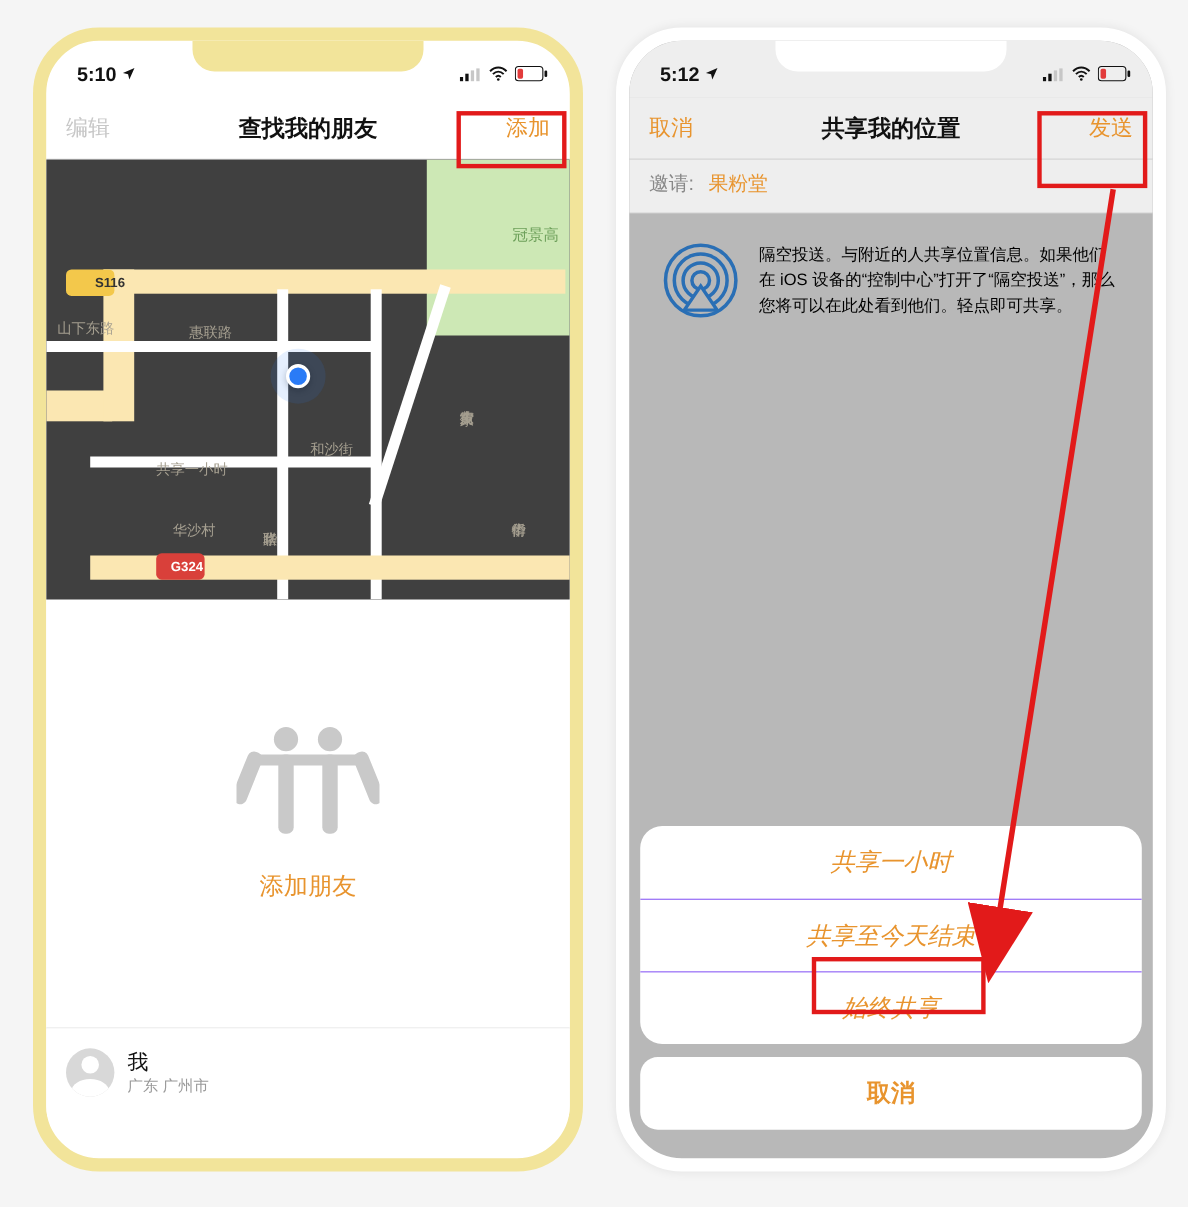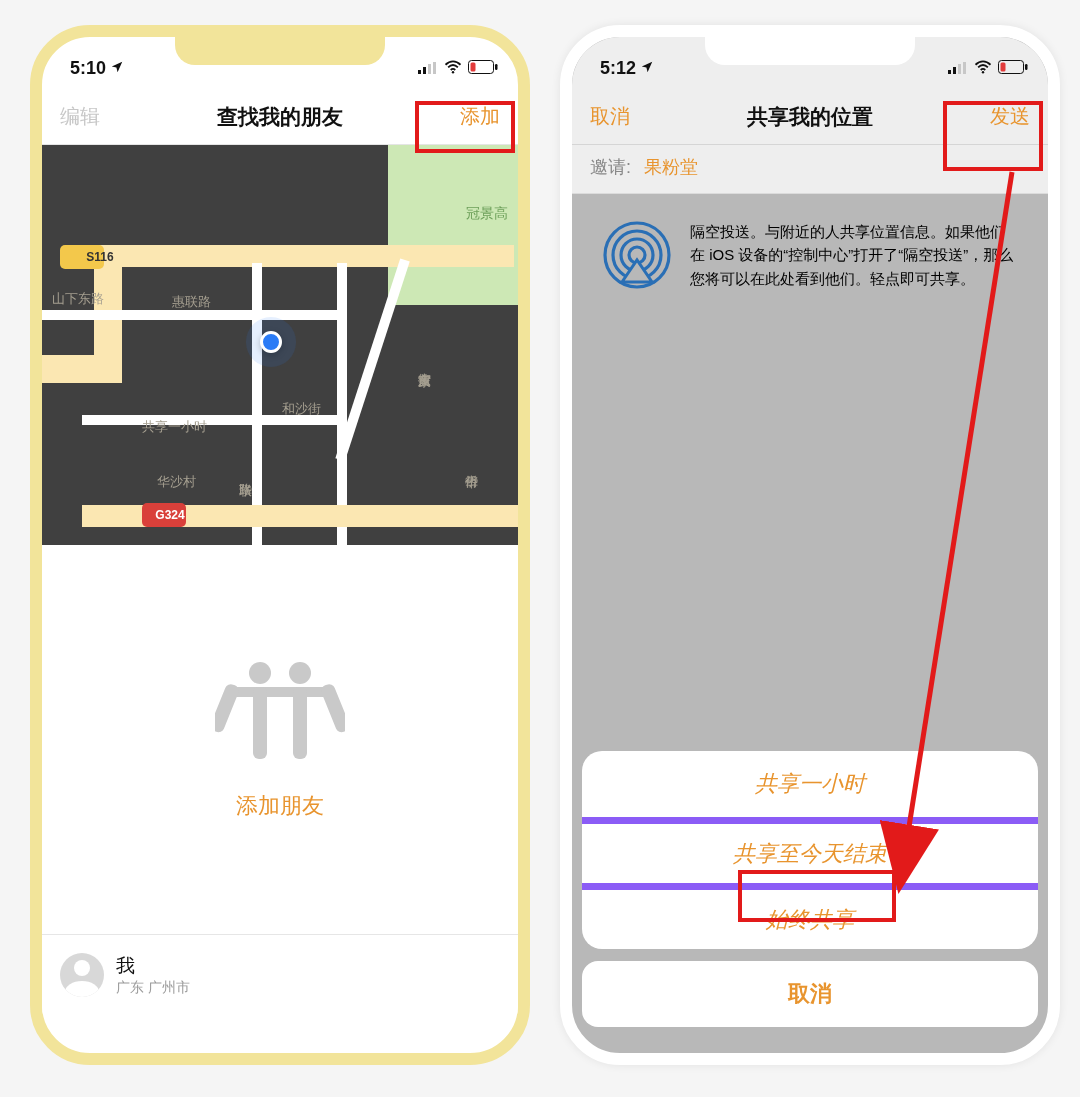--- a/index.html
+++ b/index.html
@@ -86,21 +86,21 @@
   .airdrop-icon { flex: 0 0 70px; }
   .airdrop-text { font-size: 15px; color: #000000; line-height: 1.55; }
   .sheet {
     position: absolute; left: 10px; right: 10px; bottom: 26px;
   }
   .sheet-group {
     background: #fff; border-radius: 20px; overflow: hidden; font-style: italic;
   }
   .sheet-item {
     height: 66px; display: flex; align-items: center; justify-content: center;
-    font-size: 22px; color: #e8942e; border-top: 7px solid #8b5cf6;
+    font-size: 22px; color: #e8942e; border-top: 1px solid #8b5cf6;
   }
   .sheet-item:first-child { border-top: none; }
   .sheet-cancel {
     margin-top: 12px; background: #fff; border-radius: 16px;
     height: 66px; display: flex; align-items: center; justify-content: center;
     font-size: 22px; color: #e8942e; font-weight: 600;
   }
   
   .hl { position: absolute; border: 4px solid #e21a1a; pointer-events: none; }
   .arrow { position: absolute; pointer-events: none; }

